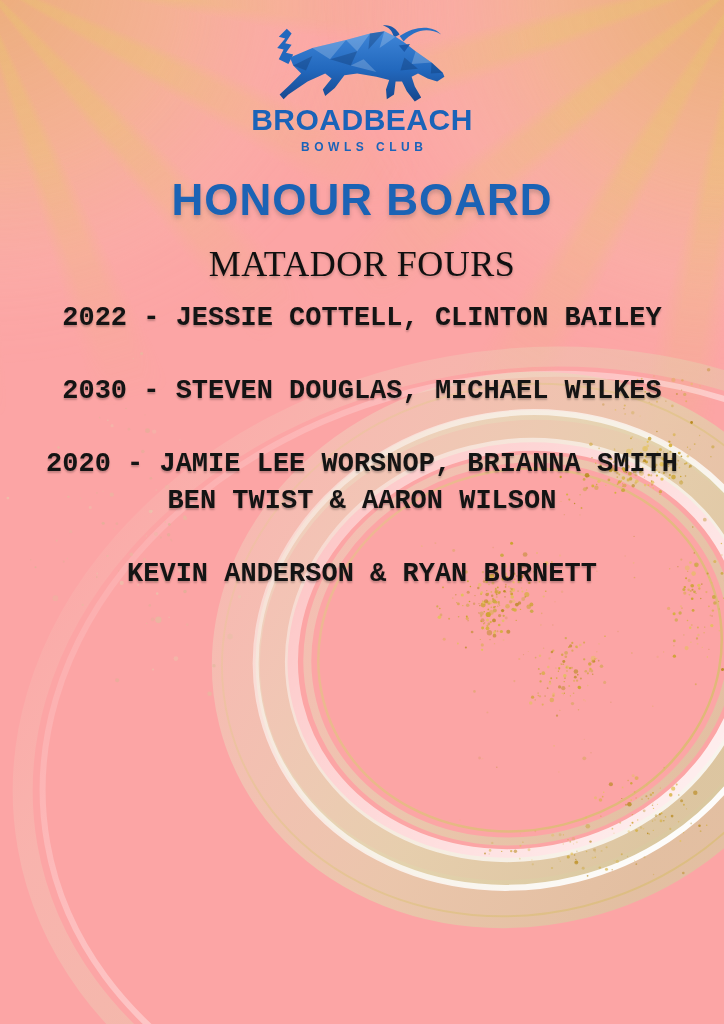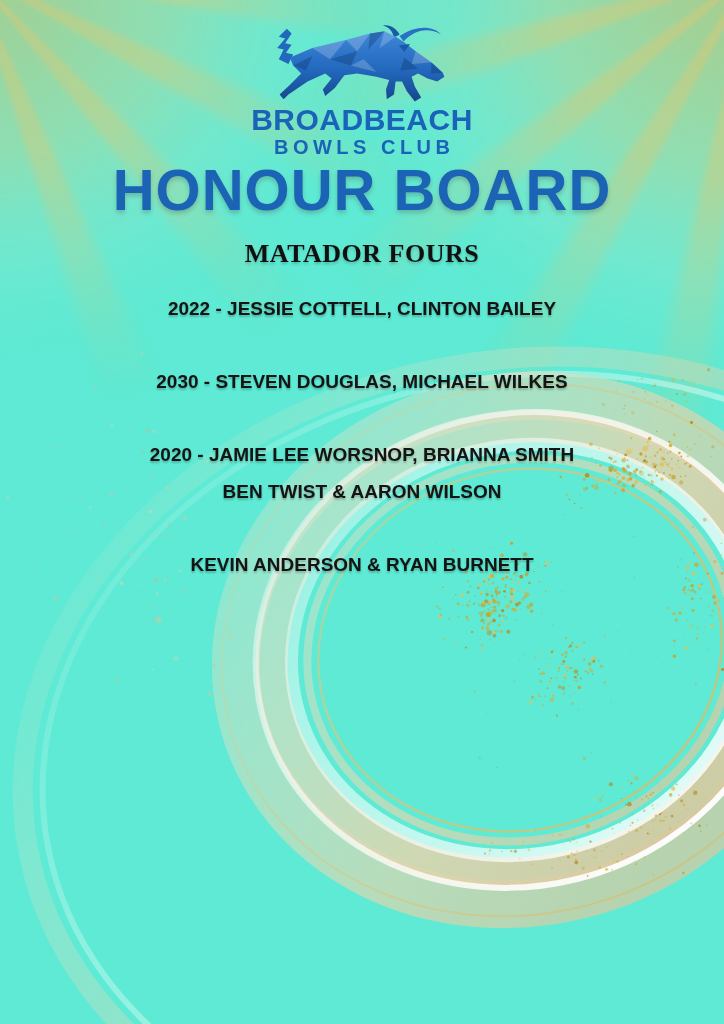--- a/index.html
+++ b/index.html
@@ -1,20 +1,20 @@
 <!DOCTYPE html>
 <html><head>
 <meta charset="utf-8">
 <style>
   html,body{margin:0;padding:0;background:#9a9a9a;}
   .poster{
     position:relative;
     width:724px;height:1024px;
     margin:0 auto;
-    background:#5eead4;
+    background:#fca5a5;
     overflow:hidden;
     font-family:"Liberation Sans",sans-serif;
   }
   
   .rays{
     position:absolute;top:0;z-index:1;pointer-events:none;
   }
   .rays-tl{
     left:0;width:460px;height:420px;
     background:
@@ -51,38 +51,38 @@
   .swirl{z-index:2;}
   .glitter{z-index:3;}
   
   .content{position:relative;z-index:5;text-align:center;padding-top:24px;}
   .bull{display:block;margin:0 auto;width:196px;height:80px;}
   .club-name{
     font-size:30px;line-height:30px;font-weight:900;letter-spacing:.5px;
     color:#1a63b8;margin-top:1px;
   }
   .club-sub{
-    font-size:20px;line-height:17px;font-weight:700;letter-spacing:4.5px;
+    font-size:12px;line-height:17px;font-weight:700;letter-spacing:4.5px;
     color:#1a63b8;margin-top:4px;text-indent:4.5px;
   }
   .board-title{
-    font-size:58px;line-height:60px;font-weight:900;letter-spacing:1px;
-    color:#1b63b5;margin-top:4px;
+    font-size:44px;line-height:60px;font-weight:900;letter-spacing:1px;
+    color:#1b63b5;margin-top:14px;
     text-shadow:0 3px 4px rgba(70,70,70,.28);
   }
   .event-title{
     font-family:"Liberation Serif",serif;
-    font-size:26px;line-height:40px;font-weight:700;letter-spacing:.5px;
+    font-size:36px;line-height:40px;font-weight:400;letter-spacing:.5px;
     color:#101010;margin-top:14px;
     text-shadow:0 2px 3px rgba(0,0,0,.22);
   }
   .entries{margin-top:16px;}
   .entry{
-    font-family:Liberation Sans, sans-serif;
-    font-size:19px;line-height:37px;font-weight:700;
+    font-family:Liberation Mono, monospace;
+    font-size:27px;line-height:37px;font-weight:700;
     color:#141414;margin:0 0 36px 0;
     text-shadow:0 2px 2px rgba(0,0,0,.22);
   }
   .entry p{margin:0;}
 </style>
 </head>
 <body>
 
 <div class="poster">
 

